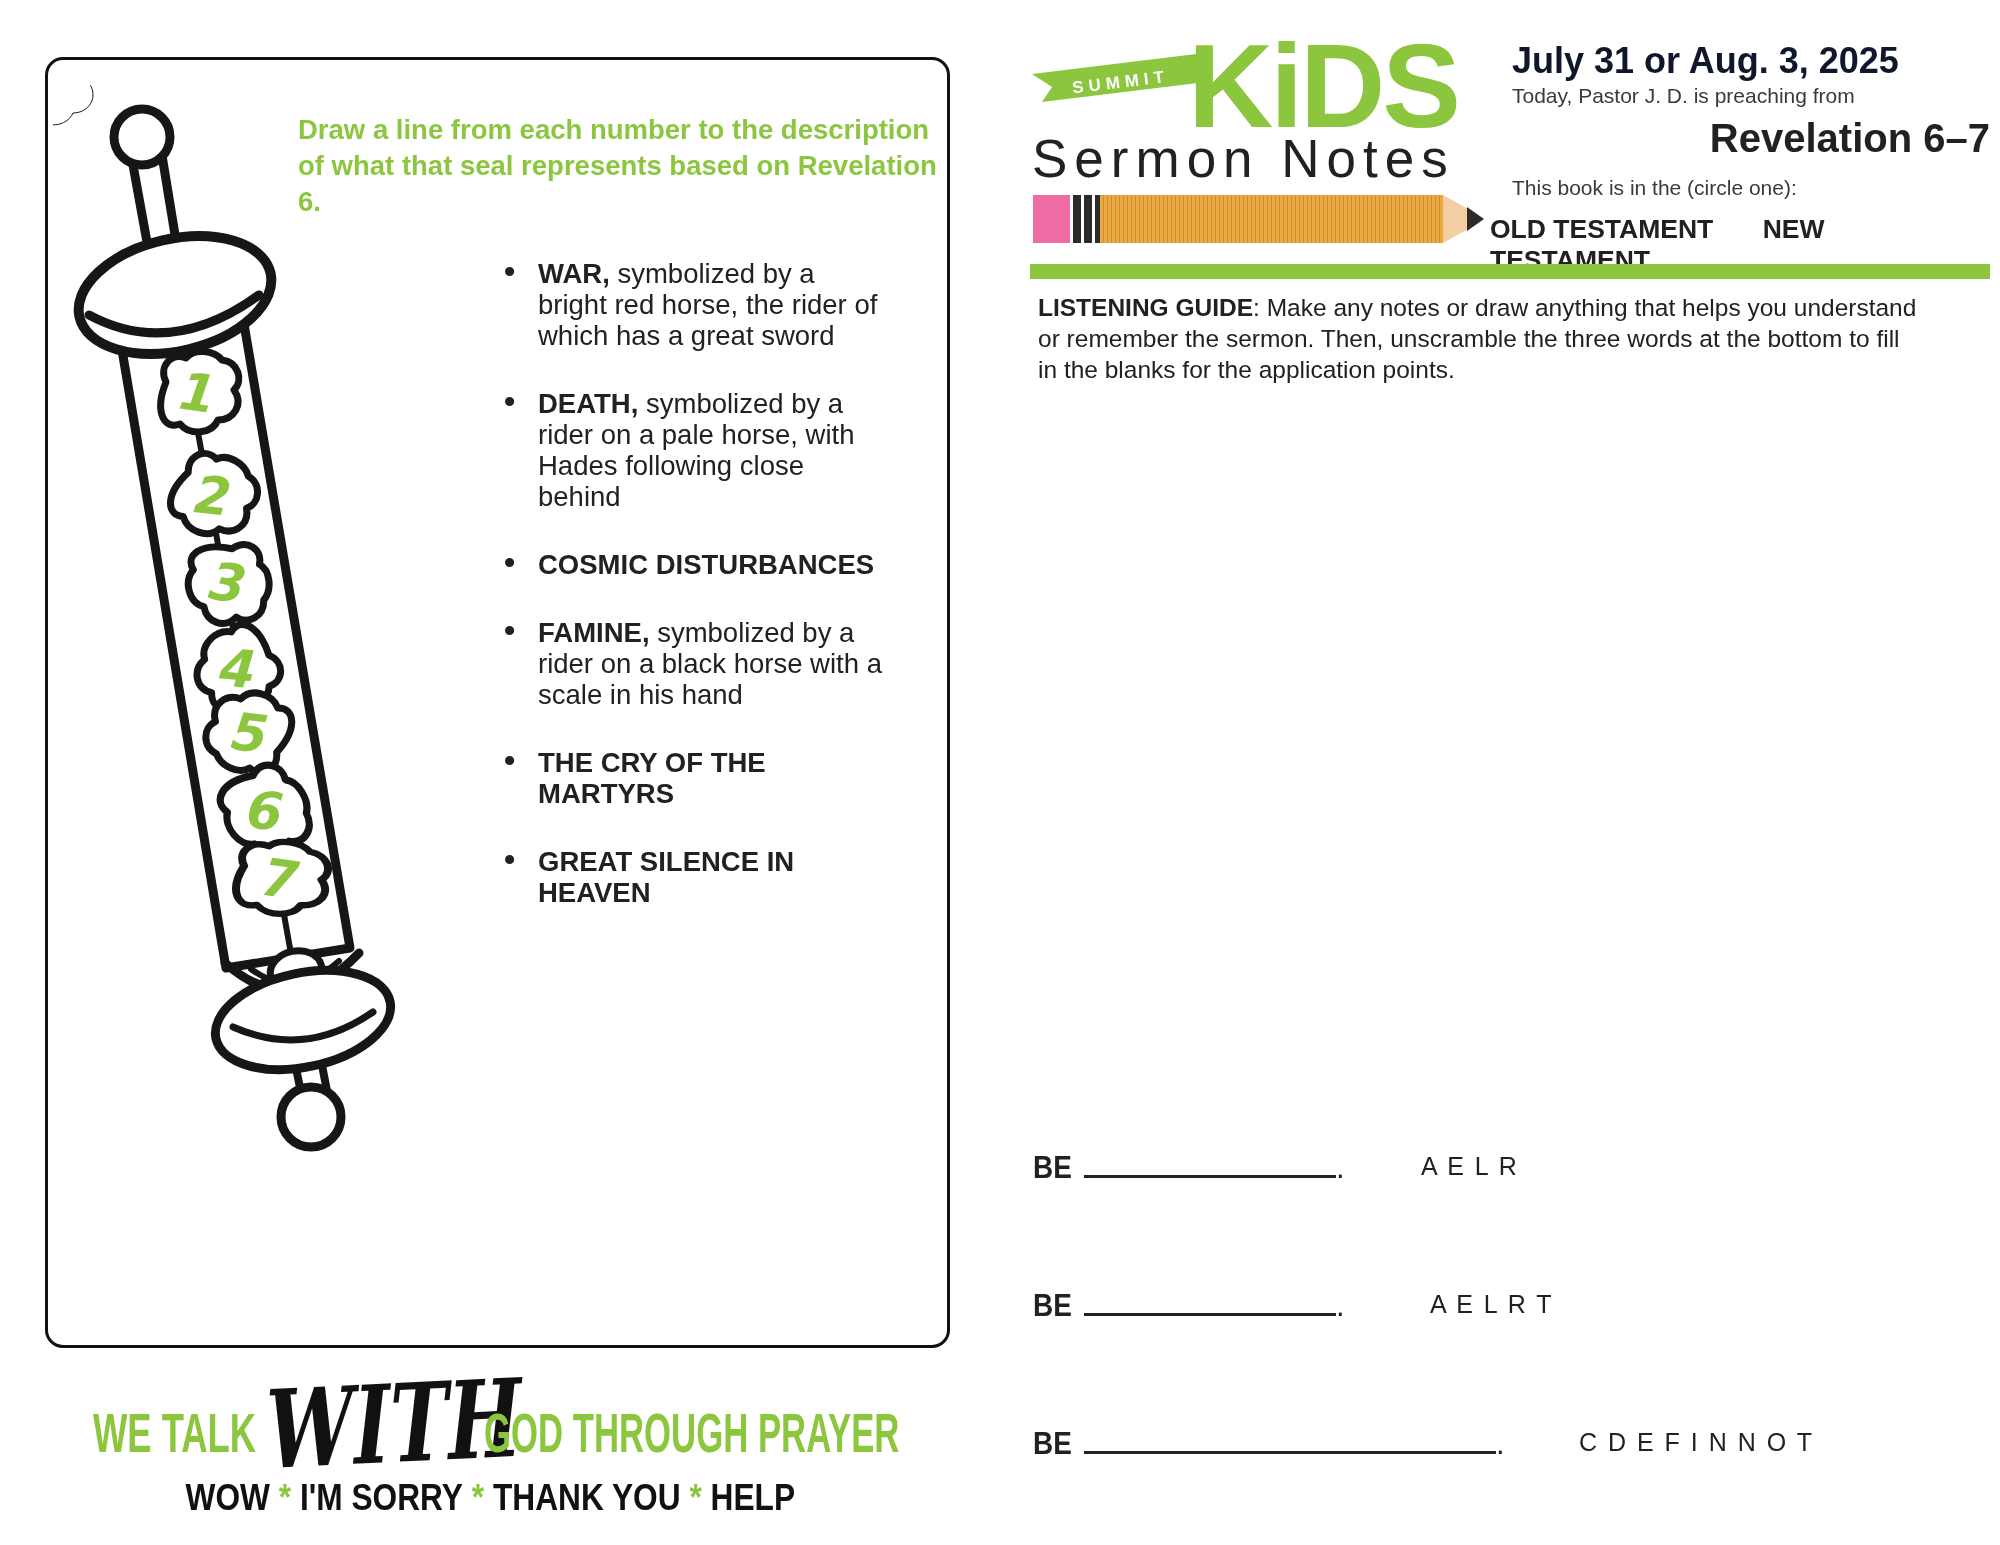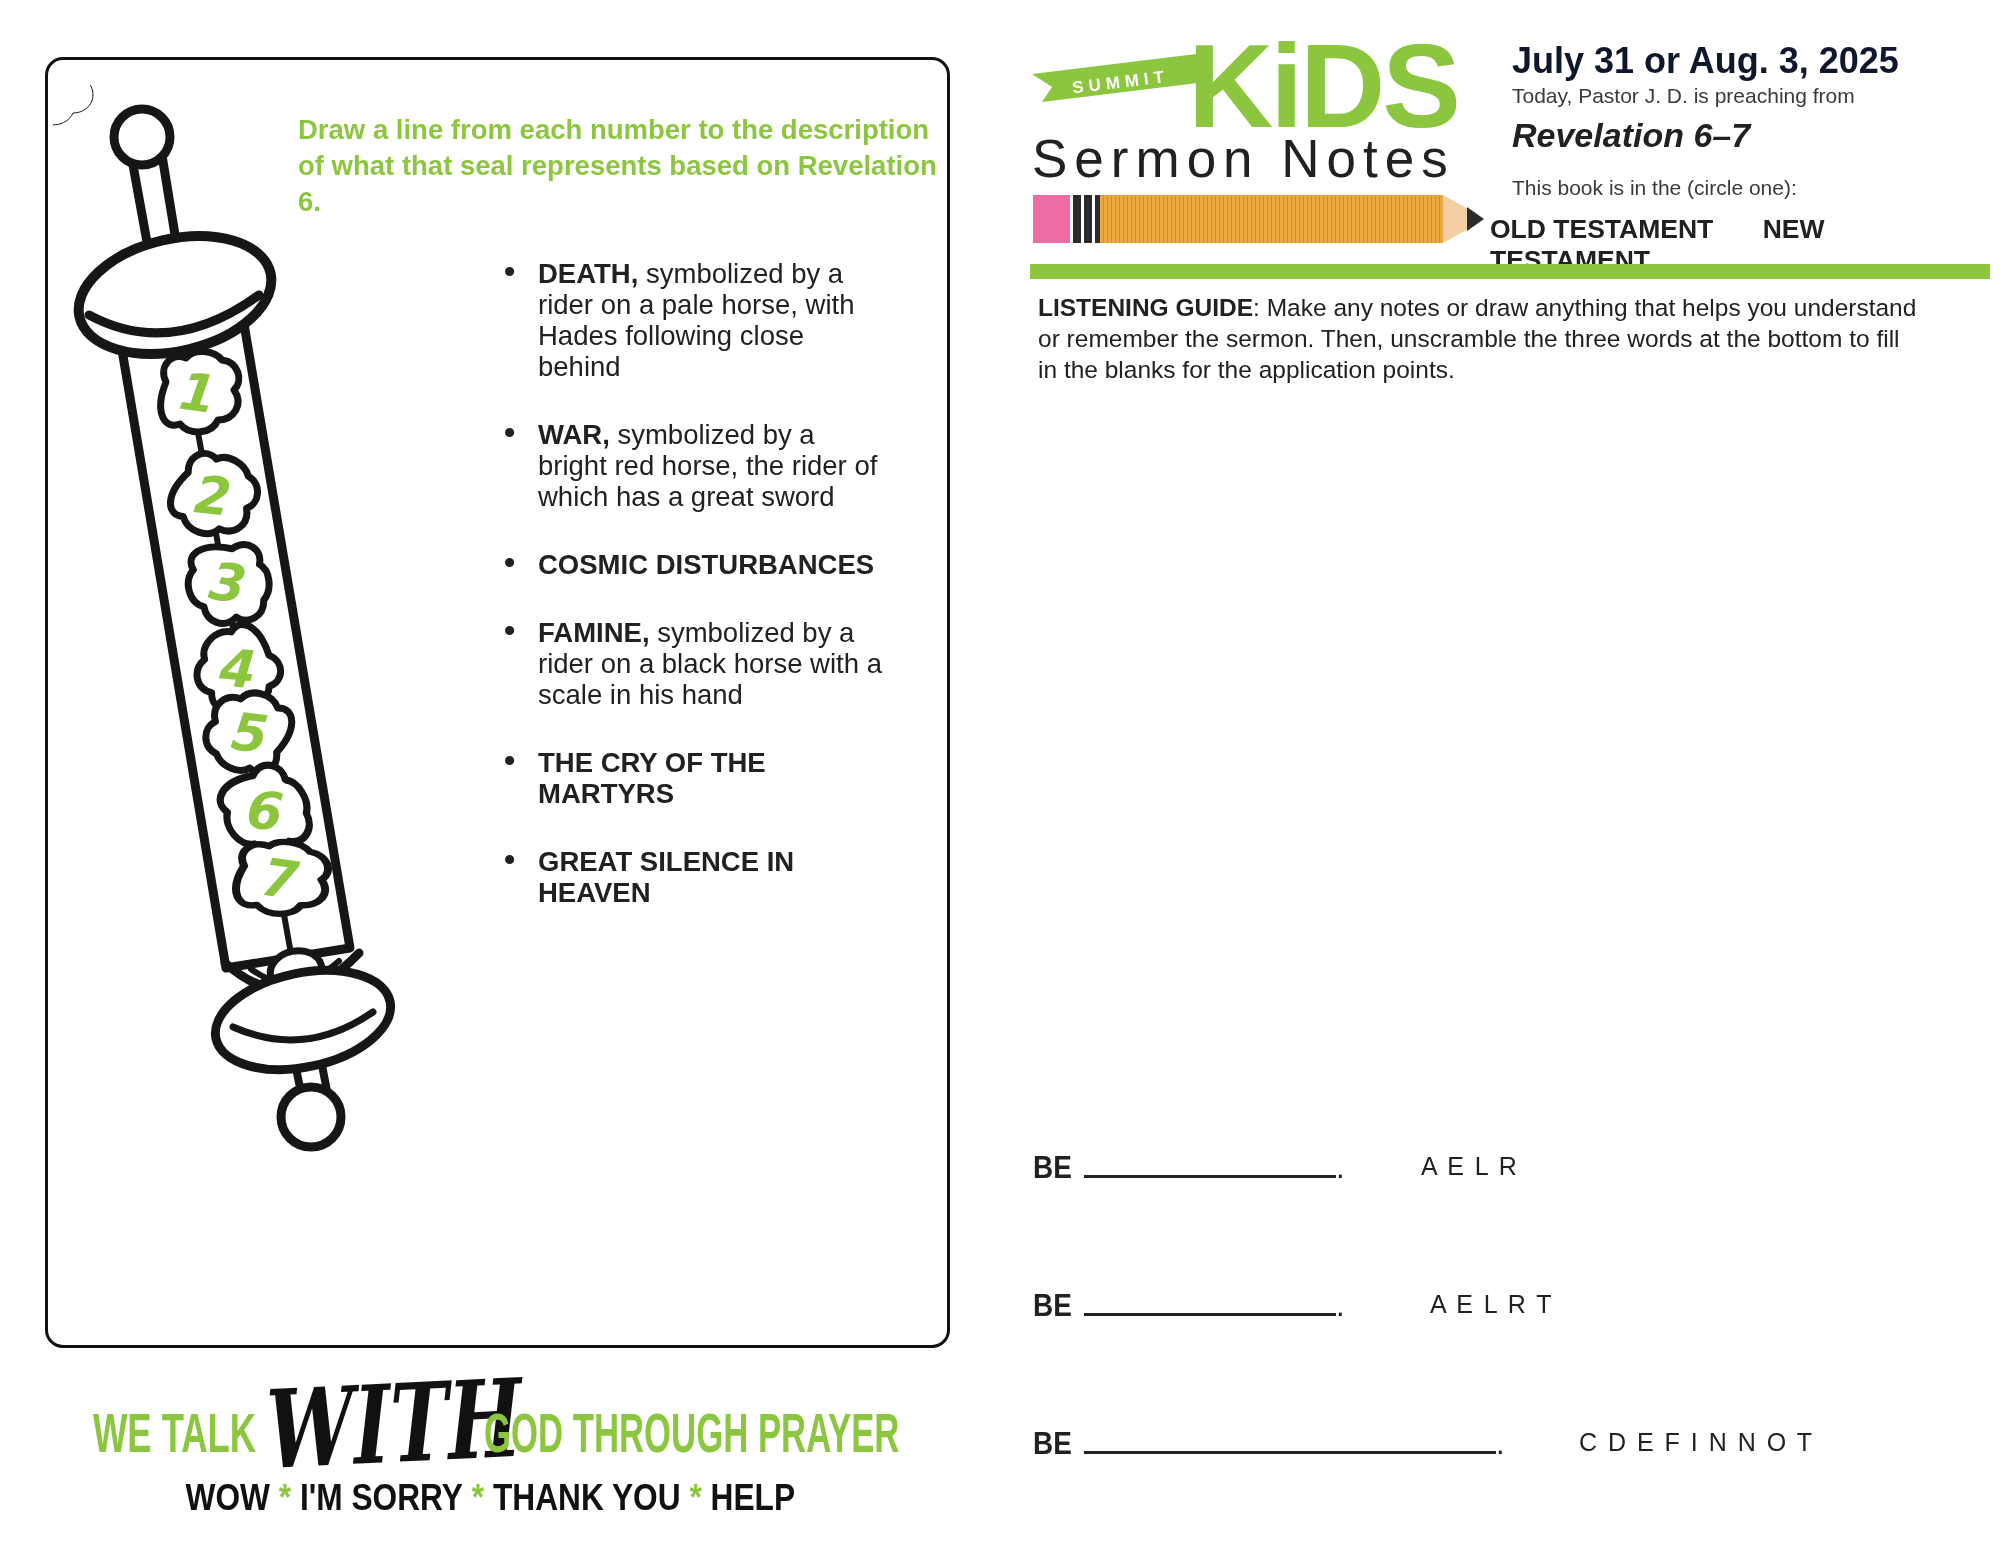--- a/index.html
+++ b/index.html
@@ -31,22 +31,22 @@
   .pencil .band{position:absolute;top:0;width:8px;height:48px;background:#2b2b2b;}
   .pencil .body{position:absolute;left:67px;top:0;width:343px;height:48px;
                 background:repeating-linear-gradient(90deg,#ECA93F 0 3px,#C98E2F 3px 4px);}
   .pencil .wood{position:absolute;left:410px;top:0;width:26px;height:48px;background:#F2CEA2;
                 clip-path:polygon(0 0,100% 30%,100% 70%,0 100%);}
   .pencil .lead{position:absolute;left:434px;top:12px;width:17px;height:24px;background:#2b2b2b;
                 clip-path:polygon(0 0,100% 50%,0 100%);}
 
   .date-line{position:absolute;left:1512px;top:40px;font-size:36px;font-weight:bold;color:#0f172a;}
   .preaching-line{position:absolute;left:1512px;top:84px;font-size:21px;color:#3a3a3a;}
-  .passage{position:absolute;left:1512px;top:116px;width:478px;text-align:left;
-           font-size:34px;font-weight:bold;color:#232020;font-style:italic;}
+  .passage{position:absolute;left:1512px;top:116px;width:478px;text-align:right;
+           font-size:40px;font-weight:bold;color:#232020;}
   .circle-prompt{position:absolute;left:1512px;top:176px;font-size:21px;color:#3a3a3a;}
   .testaments{position:absolute;left:1490px;top:214px;font-size:26.5px;font-weight:bold;color:#232020;}
   .testaments .opt{margin-right:42px;}
   .testaments .opt:last-child{margin-right:15px;}
   .green-bar{position:absolute;left:1030px;top:264px;width:960px;height:15px;background:#8CC63F;}
 
   .listening{position:absolute;left:1038px;top:292px;width:884px;
              font-size:24.5px;line-height:31px;color:#232020;}
   .listening .b{font-weight:bold;margin-top:36px;}
 
@@ -120,22 +120,22 @@
       <text class="seal-num" x="175" y="516" transform="rotate(8 175 497)">3</text>
       <text class="seal-num" x="185" y="602" transform="rotate(5 185 583)">4</text>
       <text class="seal-num" x="197" y="666" transform="rotate(7 197 647)">5</text>
       <text class="seal-num" x="212" y="744" transform="rotate(6 212 725)">6</text>
       <text class="seal-num" x="227" y="812" transform="rotate(8 227 793)">7</text>
     </svg>
 
     <div class="instruction">Draw a line from each number to the description of what that seal represents based on Revelation 6.</div>
 
     <ul class="desc-list">
+      <li><span class="b">WAR,</span><span> symbolized by a bright red horse, the rider of which has a great sword</span></li>
       <li><span class="b">DEATH,</span><span> symbolized by a rider on a pale horse, with Hades following close behind</span></li>
-      <li><span class="b">WAR,</span><span> symbolized by a bright red horse, the rider of which has a great sword</span></li>
       <li><span class="b">COSMIC DISTURBANCES</span><span></span></li>
       <li><span class="b">FAMINE,</span><span> symbolized by a rider on a black horse with a scale in his hand</span></li>
       <li><span class="b">THE CRY OF THE MARTYRS</span><span></span></li>
       <li><span class="b">GREAT SILENCE IN HEAVEN</span><span></span></li>
     </ul>
   </div>
 
   <svg class="ribbon-svg" width="185" height="60" viewBox="0 0 185 60">
     <path d="M 4,22 L 168,2 Q 180,14 178,30 L 14,50 L 24,35 Z" fill="#8CC63F"></path>
     <text x="44" y="36" transform="rotate(-7 90 30)" font-family="Liberation Sans, sans-serif" font-size="17" font-weight="bold" letter-spacing="5" fill="#ffffff">SUMMIT</text>

